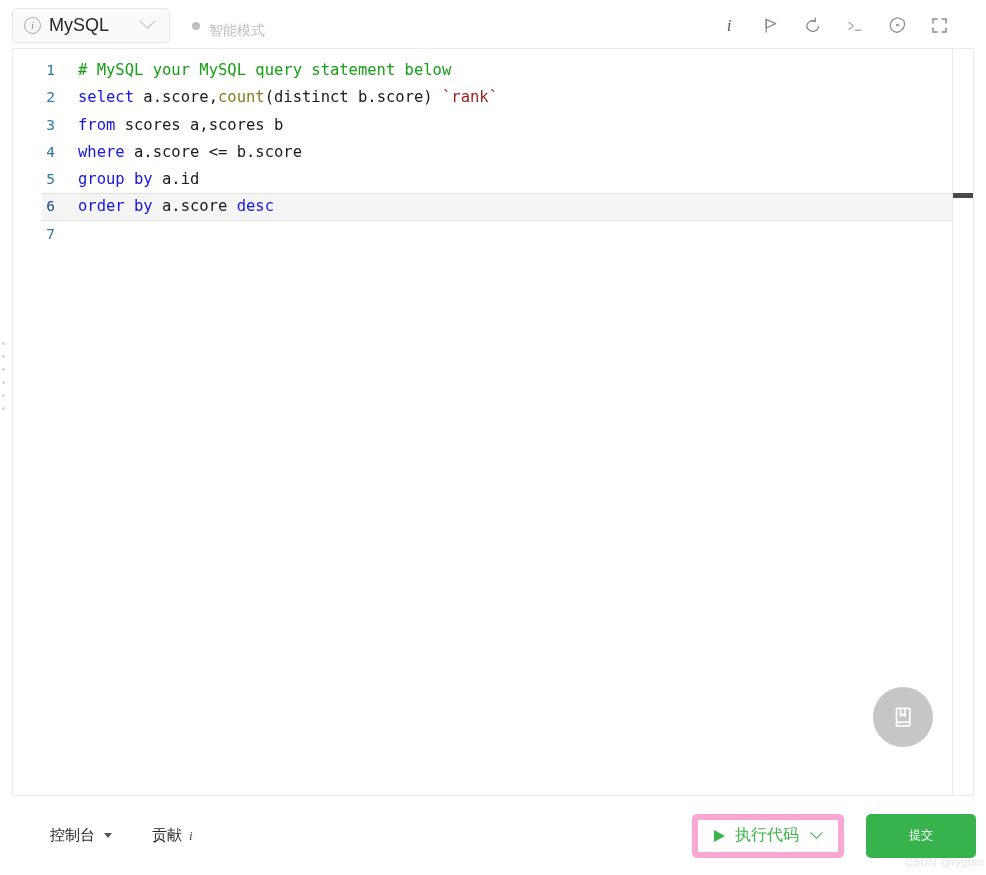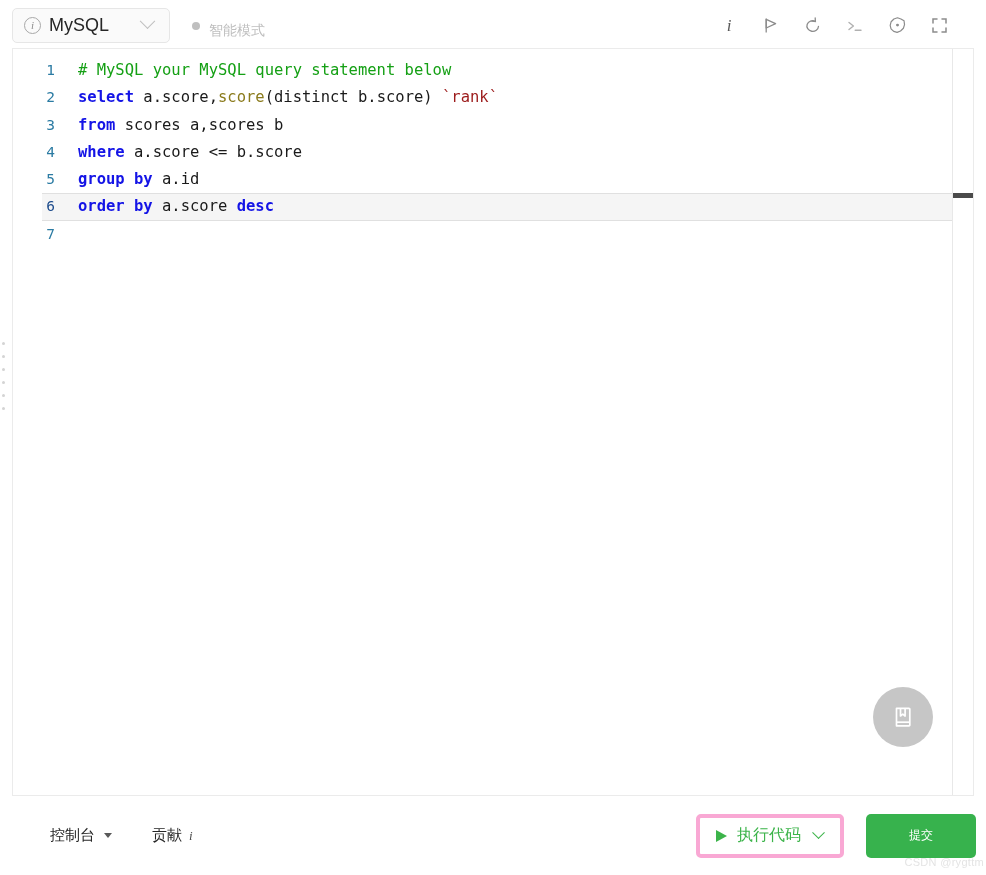--- a/index.html
+++ b/index.html
@@ -157,21 +157,21 @@
     user-select: none;
   }
   .code-line.active .ln { color: #1c4b8c; }
   .ltext {
     margin-left: 19px;
     color: #1a1a1a;
     position: relative;
     z-index: 2;
   }
   .tk-com { color: #15a015; }
-  .tk-kw  { color: #1414e6; font-weight: 700; }
+  .tk-kw  { color: #1414e6; font-weight: 400; }
   .tk-fn  { color: #8a7a1b; }
   .tk-str { color: #9c1b1b; }
   .tk-pl  { color: #1a1a1a; }
   .cn { font-family: "DejaVu Sans", sans-serif; }
 
   
   .minimap {
     position: absolute;
     top: 0; bottom: 0;
     right: 0;
@@ -259,21 +259,21 @@
   }
 
   .bb-right {
     margin-left: auto;
     display: flex;
     align-items: center;
     margin-right: 22px;
   }
   .run-btn {
     height: 44px;
-    border: 4px solid #f9a8d4;
+    border: 6px solid #f9a8d4;
     border-radius: 5px;
     background: #ffffff;
     display: flex;
     align-items: center;
     padding: 0 17px 0 16px;
     box-sizing: border-box;
     cursor: pointer;
   }
   .play-tri {
     width: 0; height: 0;
@@ -372,21 +372,21 @@
       </svg>
     </div>
 
   </div>
 </div>
 
 <div class="editor-shell">
 
   <div class="code-area">
       <div class="code-line"><span class="ln">1</span><span class="ltext"><span class="tk-com"># MySQL your MySQL query statement below</span></span></div>
-      <div class="code-line"><span class="ln">2</span><span class="ltext"><span class="tk-kw">select</span><span class="tk-pl"> a.score,</span><span class="tk-fn">score</span><span class="tk-pl">(distinct b.score) </span><span class="tk-str">`rank`</span></span></div>
+      <div class="code-line"><span class="ln">2</span><span class="ltext"><span class="tk-kw">select</span><span class="tk-pl"> a.score,</span><span class="tk-fn">count</span><span class="tk-pl">(distinct b.score) </span><span class="tk-str">`rank`</span></span></div>
       <div class="code-line"><span class="ln">3</span><span class="ltext"><span class="tk-kw">from</span><span class="tk-pl"> scores a,scores b</span></span></div>
       <div class="code-line"><span class="ln">4</span><span class="ltext"><span class="tk-kw">where</span><span class="tk-pl"> a.score &lt;= b.score</span></span></div>
       <div class="code-line"><span class="ln">5</span><span class="ltext"><span class="tk-kw">group</span><span class="tk-pl"> </span><span class="tk-kw">by</span><span class="tk-pl"> a.id</span></span></div>
       <div class="code-line active"><div class="hl"></div><span class="ln">6</span><span class="ltext"><span class="tk-kw">order</span><span class="tk-pl"> </span><span class="tk-kw">by</span><span class="tk-pl"> a.score </span><span class="tk-kw">desc</span></span></div>
       <div class="code-line"><span class="ln">7</span></div>
     </div>
 
   <div class="minimap">
     <div class="minimap-mark"></div>
   </div>

